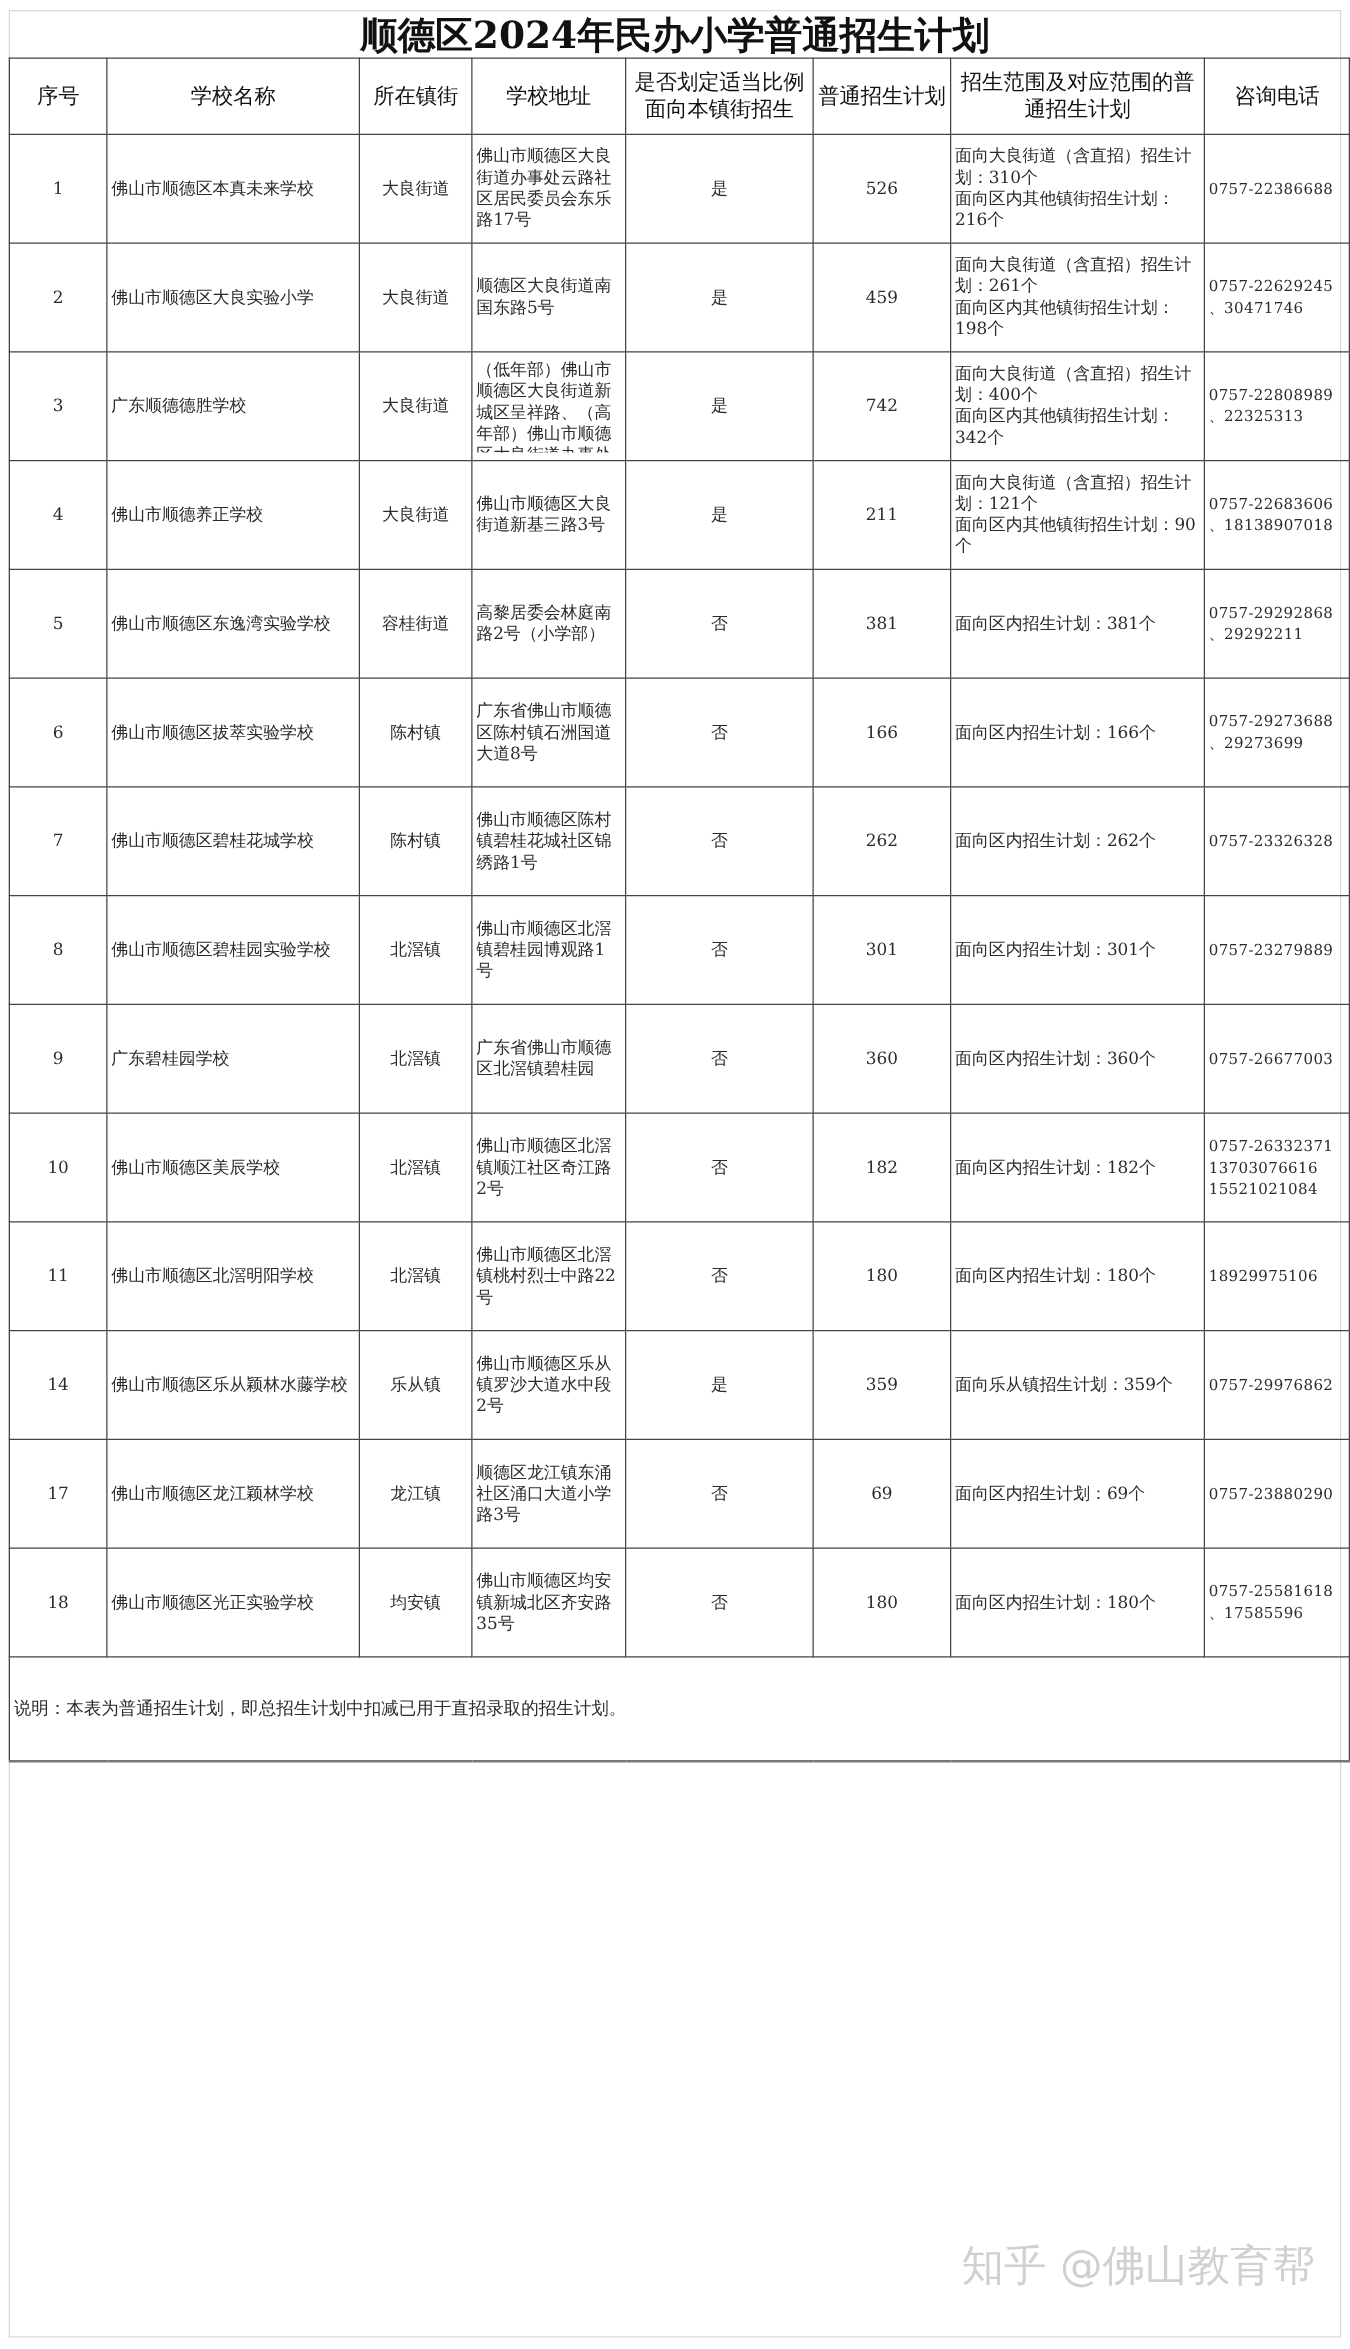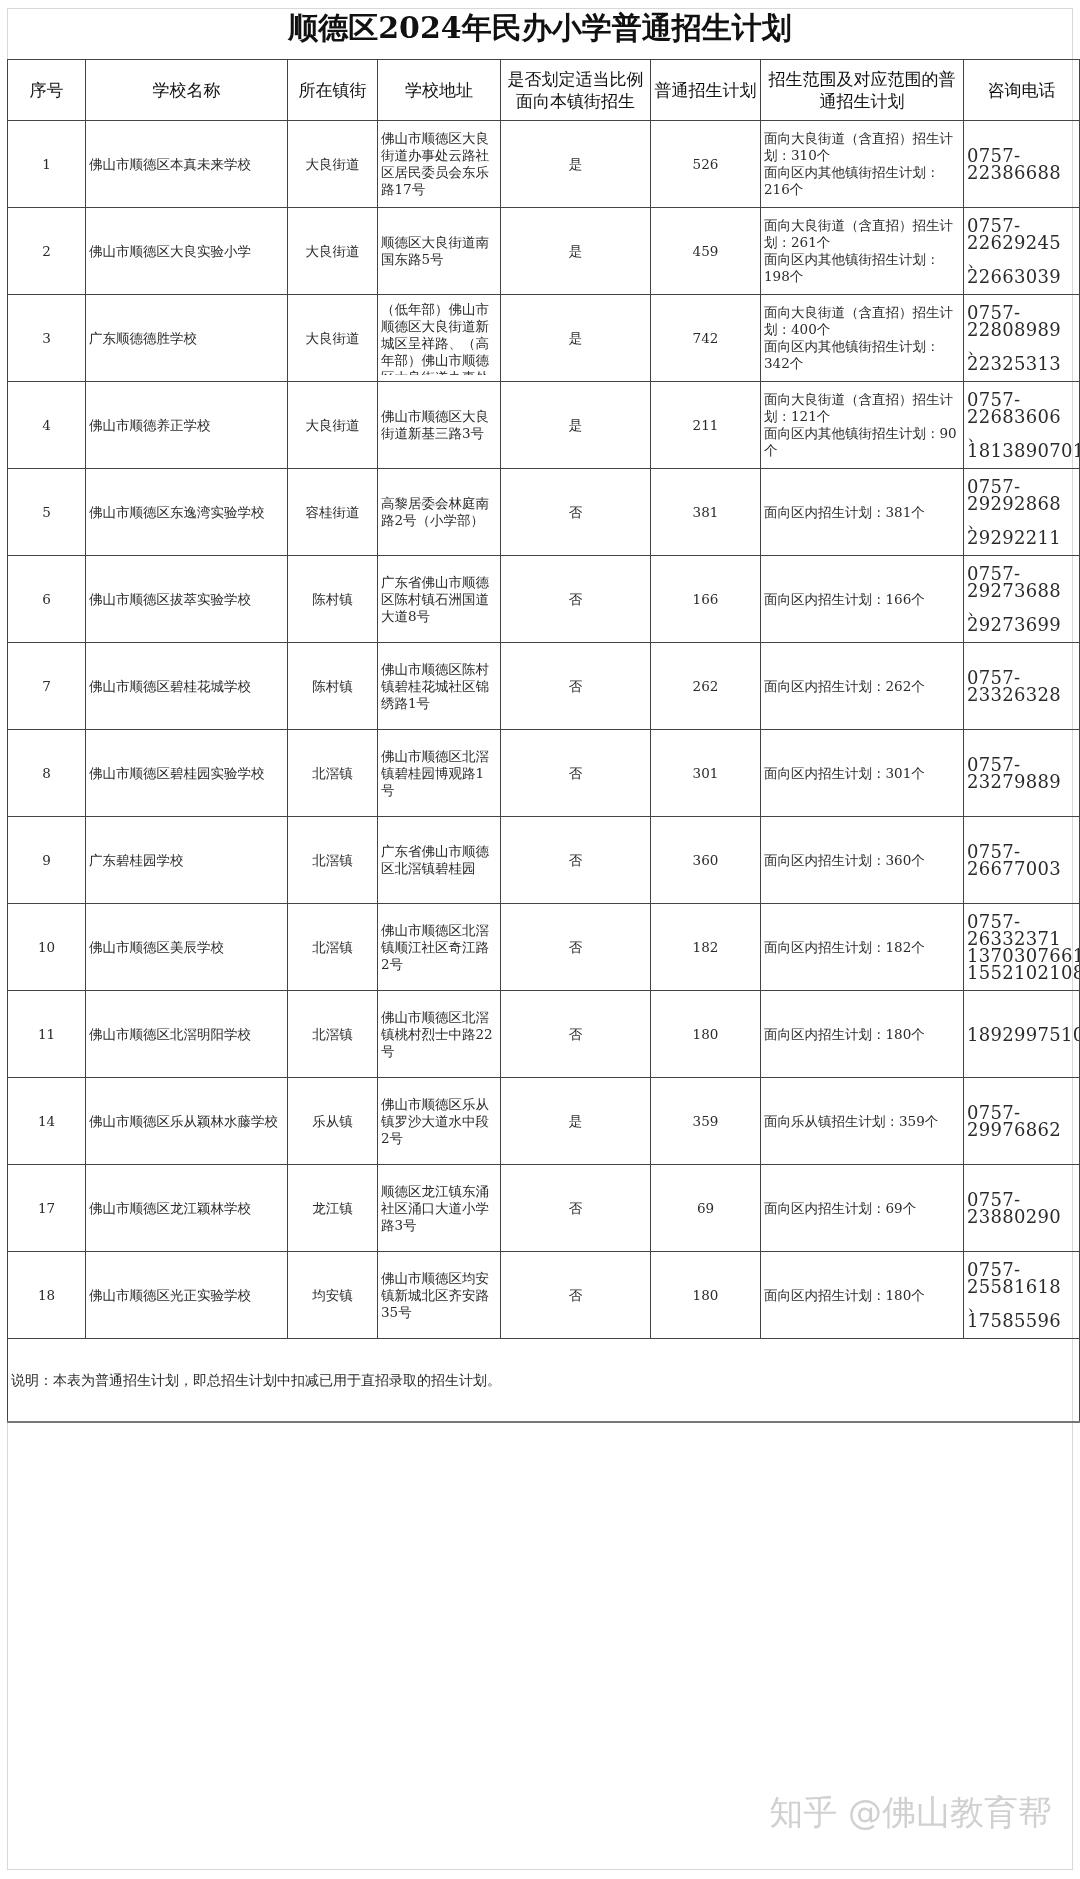--- a/index.html
+++ b/index.html
@@ -3,32 +3,32 @@
 <meta charset="utf-8">
 <style>
   html, body { margin: 0; padding: 0; background: #ffffff; }
   body { width: 1080px; height: 1879px; position: relative; overflow: hidden;
          font-family: "DejaVu Serif", "Liberation Serif", serif; color: #2a2a2a; }
   .sheet { position: absolute; left: 7px; top: 8px; width: 1066px; height: 1862px;
            border: 1px solid #d8d8d8; box-sizing: border-box; }
   .title { position: absolute; left: 7px; top: 8px; width: 1066px; height: 40px;
            display: flex; align-items: center; justify-content: center;
            font-size: 30px; font-weight: bold; color: #111; letter-spacing: 0px; }
-  table { position: absolute; left: 7px; top: 59px; width: 1072px;
+  table { position: absolute; left: 7px; top: 46px; width: 1072px;
           border-collapse: collapse; table-layout: fixed; }
   th, td { border: 1.5px solid #444; padding: 0 3px; vertical-align: middle; overflow: hidden; }
   th { height: 60px; font-family: "DejaVu Sans", "Liberation Sans", sans-serif;
        font-weight: normal; font-size: 17px; color: #111; text-align: center; line-height: 22px; }
   td { height: 78px; font-size: 13.5px; line-height: 17px; }
   td.c { text-align: center; }
   td.l { text-align: left; }
   td.addr { padding: 4px 3px; }
   .addr-inner { max-height: 74px; overflow: hidden; }
   td.plan div { white-space: normal; }
-  td.phone { font-size: 18px; letter-spacing: 0.3px; }
+  td.phone { font-size: 12px; letter-spacing: 0.3px; }
   tr.note td { height: 82px; border-bottom: 2.5px solid #777; }
   .note-text { font-size: 14px; }
   .watermark { position: absolute; right: 28px; top: 1790px; font-size: 34px;
                color: rgba(120,120,120,0.35); font-family: "DejaVu Sans", sans-serif; }
 </style>
 </head>
 <body>
 
 <div class="sheet"></div>
 <div class="title">顺德区2024年民办小学普通招生计划</div>
@@ -82,21 +82,21 @@
           <div class="addr-inner">顺德区大良街道南国东路5号</div>
         </td>
         <td class="c">是</td>
         <td class="c">459</td>
         <td class="l plan">
           <div>面向大良街道（含直招）招生计划：261个</div>
           <div>面向区内其他镇街招生计划：198个</div>
         </td>
         <td class="l phone">
           <div>0757-22629245</div>
-          <div>、22663039</div>
+          <div>、30471746</div>
         </td>
       </tr>
       <tr>
         <td class="c">3</td>
         <td class="l">广东顺德德胜学校</td>
         <td class="c">大良街道</td>
         <td class="l addr">
           <div class="addr-inner">（低年部）佛山市顺德区大良街道新城区呈祥路、（高年部）佛山市顺德区大良街道办事处德和</div>
         </td>
         <td class="c">是</td>

